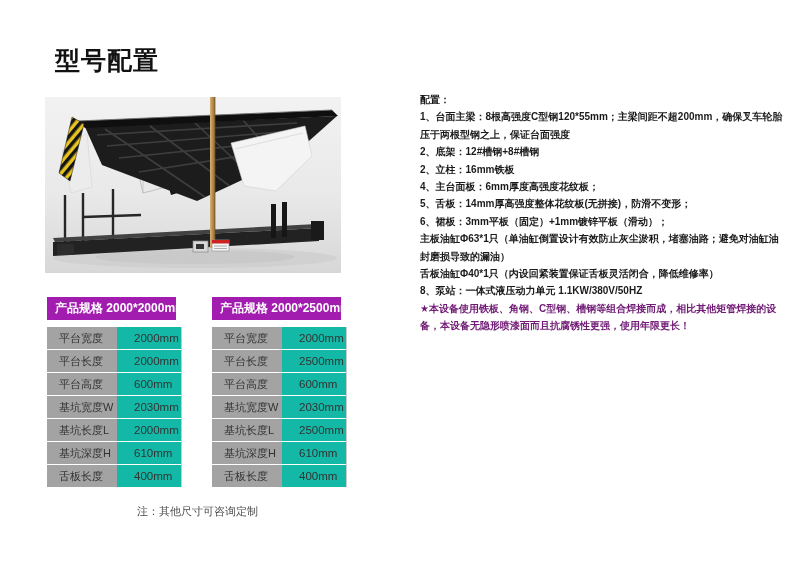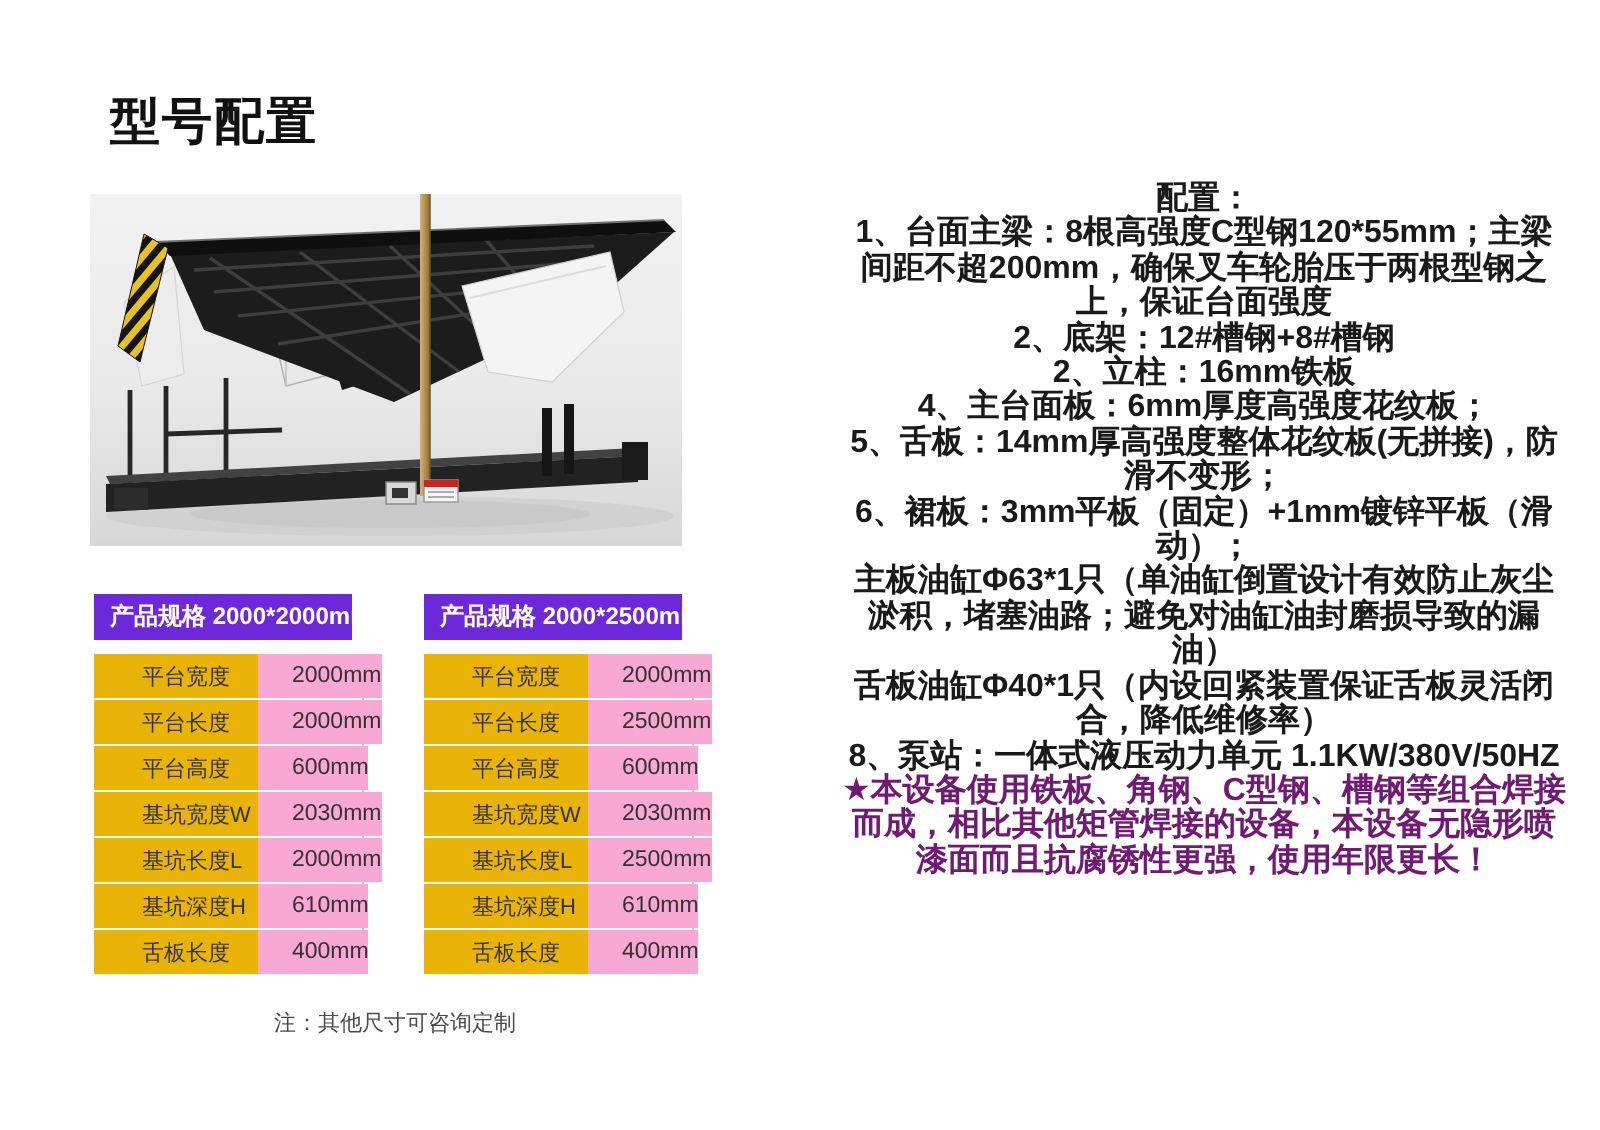--- a/index.html
+++ b/index.html
@@ -12,41 +12,41 @@
     font-size:25px;font-weight:bold;color:#111;letter-spacing:1px;text-align:right;
   }
   .product-image{
     position:absolute;left:45px;top:97px;width:296px;height:176px;
   }
   
   .spec-table{position:absolute;top:297px;width:135px;}
   .spec-table.t1{left:47px;}
   .spec-table.t2{left:212px;}
   .spec-header{
-    width:129px;height:23px;line-height:23px;background:#6d28d9;color:#fff;
+    width:129px;height:23px;line-height:23px;background:#a21caf;color:#fff;
     font-size:12px;font-weight:bold;padding-left:8px;box-sizing:border-box;
     white-space:nowrap;
   }
   .spec-rows{margin-top:7px;border-right:1px solid #c9c9c9;}
   .spec-row{display:flex;height:22px;margin-bottom:1px;}
   .spec-label{
-    width:58px;background:#eab308;color:#333;font-size:11px;
-    display:flex;align-items:center;padding-left:24px;flex:none;
+    width:58px;background:#a3a3a3;color:#333;font-size:11px;
+    display:flex;align-items:center;padding-left:12px;flex:none;
   }
   .spec-value{
-    flex:1;background:#f9a8d4;color:#333;font-size:11.5px;
+    flex:1;background:#14b8a6;color:#333;font-size:11.5px;
     display:flex;align-items:center;padding-left:17px;
   }
   .spec-note{
     position:absolute;left:137px;top:504px;font-size:11px;color:#4a4a4a;
   }
   
   .config-col{
     position:absolute;left:420px;top:91px;width:364px;
-    font-size:16px;font-weight:bold;line-height:17.4px;color:#1a1a1a;text-align:center;
+    font-size:10px;font-weight:bold;line-height:17.4px;color:#1a1a1a;
   }
   .config-col p{margin:0;padding:0;}
   .config-warning{color:#701a75;}
 </style>
 </head>
 <body>
 
 <h1 class="page-title">型号配置</h1>
 
 <div class="product-image">

